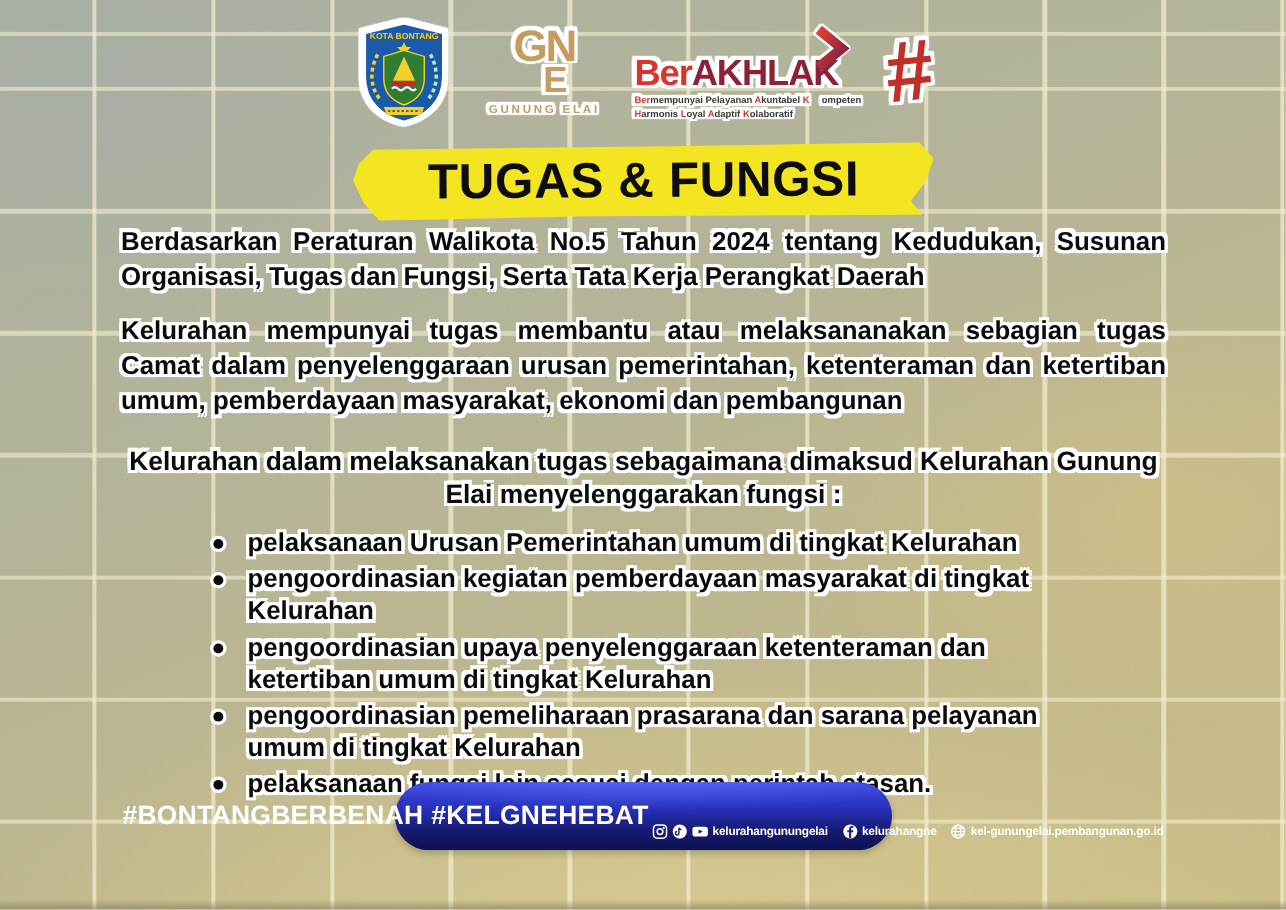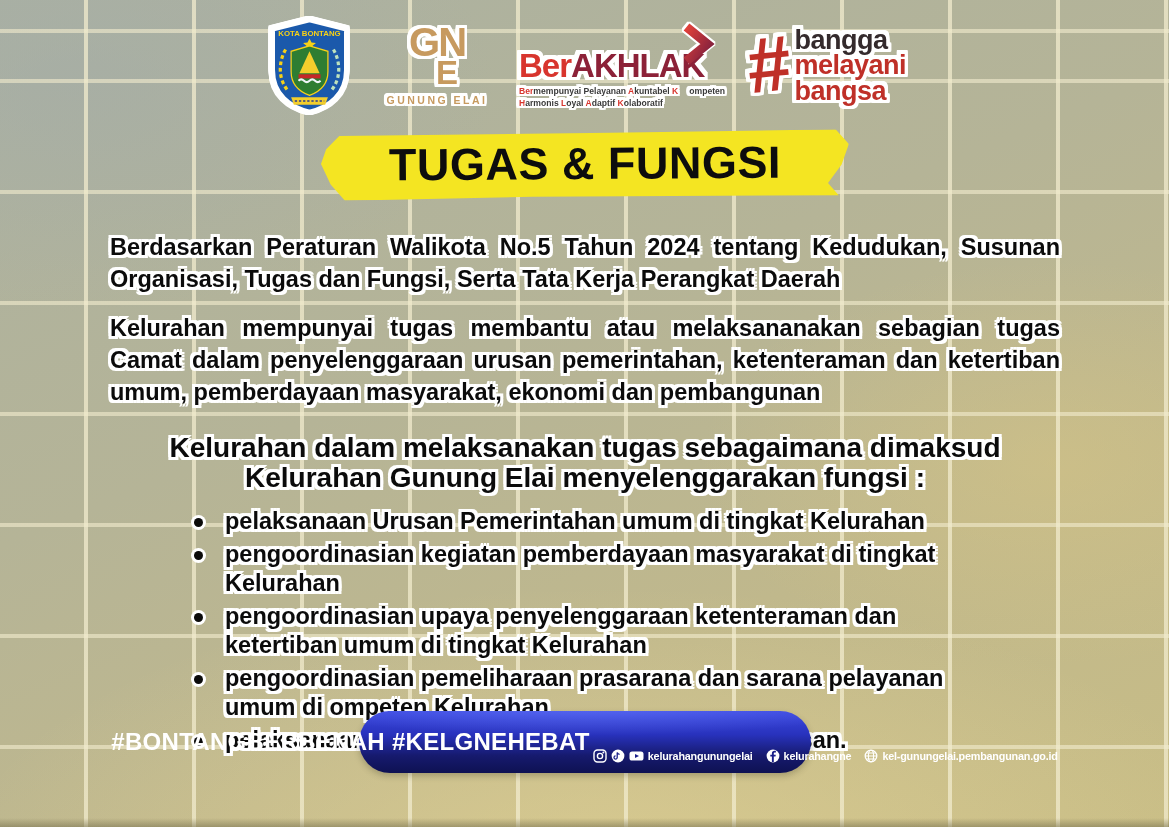--- a/index.html
+++ b/index.html
@@ -65,24 +65,24 @@
   .title-wrap{ position:absolute; top:131px; left:50%; transform:translateX(-50%); }
   .title-brush{
     background:#f4e522; width:528px; padding:7px 0 9px; text-align:center; transform:rotate(-.4deg);
     clip-path:polygon(1% 24%,3.5% 5%,55% 3%,97.5% 0%,100% 22%,98.6% 52%,96% 79%,98% 97%,40% 96%,4.5% 100%,1.8% 76%,0% 46%);
   }
   .title-text{ font-size:45px; font-weight:800; letter-spacing:.5px; color:#0d0d0d; white-space:nowrap; }
 
   
   .outlined{ color:#0b0b0b;
     text-shadow:-3px -3px 0 #fff,3px -3px 0 #fff,-3px 3px 0 #fff,3px 3px 0 #fff,-3px 0 0 #fff,3px 0 0 #fff,0 -3px 0 #fff,0 3px 0 #fff; }
-  .content{ position:absolute; left:110px; width:950px; top:203px;margin-top:28px; }
+  .content{ position:absolute; left:110px; width:950px; top:203px; }
   .para{ font-size:23.5px; font-weight:700; line-height:32px; text-align:justify; }
   .para + .para{ margin-top:17px; }
-  .intro{ margin-top:25px; font-size:28px; font-weight:700; line-height:30px; text-align:center; }
+  .intro{ margin-top:25px; font-size:24px; font-weight:700; line-height:30px; text-align:center; }
   .functions{ margin-top:14px; list-style:none; padding-left:42px; width:900px; }
   .functions li{ display:flex; gap:22px; margin-bottom:3px;padding-left:42px; }
   .functions .dot{ flex:none; width:9px; height:9px; border-radius:50%; background:#0b0b0b; margin-top:11px; box-shadow:0 0 0 3px #fff; }
   .functions .ftext{ font-size:23.5px; font-weight:700; line-height:29.5px; }
 
   
   .footer-pill{
     position:absolute; top:711px; left:50%; transform:translateX(-50%);
     width:452px; height:62px; border-radius:42px;
     background:
@@ -140,25 +140,20 @@
         </defs>
         <path d="M5 4 L26 21 L5 38" fill="none" stroke="url(#chev)" stroke-width="9"></path>
       </svg>
       <div class="berakhlak-title"><span style="color: rgb(216, 53, 46);">Ber</span><span style="color: rgb(140, 33, 56);">AKHLAK</span></div>
       <div class="berakhlak-sub"><span style="color: rgb(216, 53, 46);">Ber</span><span style="color: rgb(58, 58, 58);">mempunyai </span><span style="color: rgb(58, 58, 58);">Pelayanan </span><span style="color: rgb(216, 53, 46);">A</span><span style="color: rgb(58, 58, 58);">kuntabel </span><span style="color: rgb(216, 53, 46);">K</span><span style="color: rgb(58, 58, 58); padding-left: 11px;">ompeten</span></div>
       <div class="berakhlak-sub" style="margin-top:1px"><span style="color: rgb(216, 53, 46);">H</span><span style="color: rgb(58, 58, 58);">armonis </span><span style="color: rgb(216, 53, 46);">L</span><span style="color: rgb(58, 58, 58);">oyal </span><span style="color: rgb(216, 53, 46);">A</span><span style="color: rgb(58, 58, 58);">daptif </span><span style="color: rgb(216, 53, 46);">K</span><span style="color: rgb(58, 58, 58);">olaboratif</span></div>
     </div>
 
     <div class="logo-bangga sticker">
       <span class="bangga-hash">#</span>
-      <span class="bangga-lines">
-        <span class="bangga-l1">bangga</span>
-        <span class="bangga-l2">melayani</span>
-        <span class="bangga-l3">bangsa</span>
-      </span>
     </div>
   </div>
 
   <div class="title-wrap">
     <div class="title-brush">
       <span class="title-text">TUGAS &amp; FUNGSI</span>
     </div>
   </div>
 
   <div class="content">
@@ -177,21 +172,21 @@
           <span class="ftext outlined">pengoordinasian kegiatan pemberdayaan masyarakat di tingkat Kelurahan</span>
         </li>
 
         <li>
           <span class="dot"></span>
           <span class="ftext outlined">pengoordinasian upaya penyelenggaraan ketenteraman dan ketertiban umum di tingkat Kelurahan</span>
         </li>
 
         <li>
           <span class="dot"></span>
-          <span class="ftext outlined">pengoordinasian pemeliharaan prasarana dan sarana pelayanan umum di ompeten Kelurahan</span>
+          <span class="ftext outlined">pengoordinasian pemeliharaan prasarana dan sarana pelayanan umum di tingkat Kelurahan</span>
         </li>
 
         <li>
           <span class="dot"></span>
           <span class="ftext outlined">pelaksanaan fungsi lain sesuai dengan perintah atasan.</span>
         </li>
       </ul>
   </div>
 
   <div class="footer-pill">

